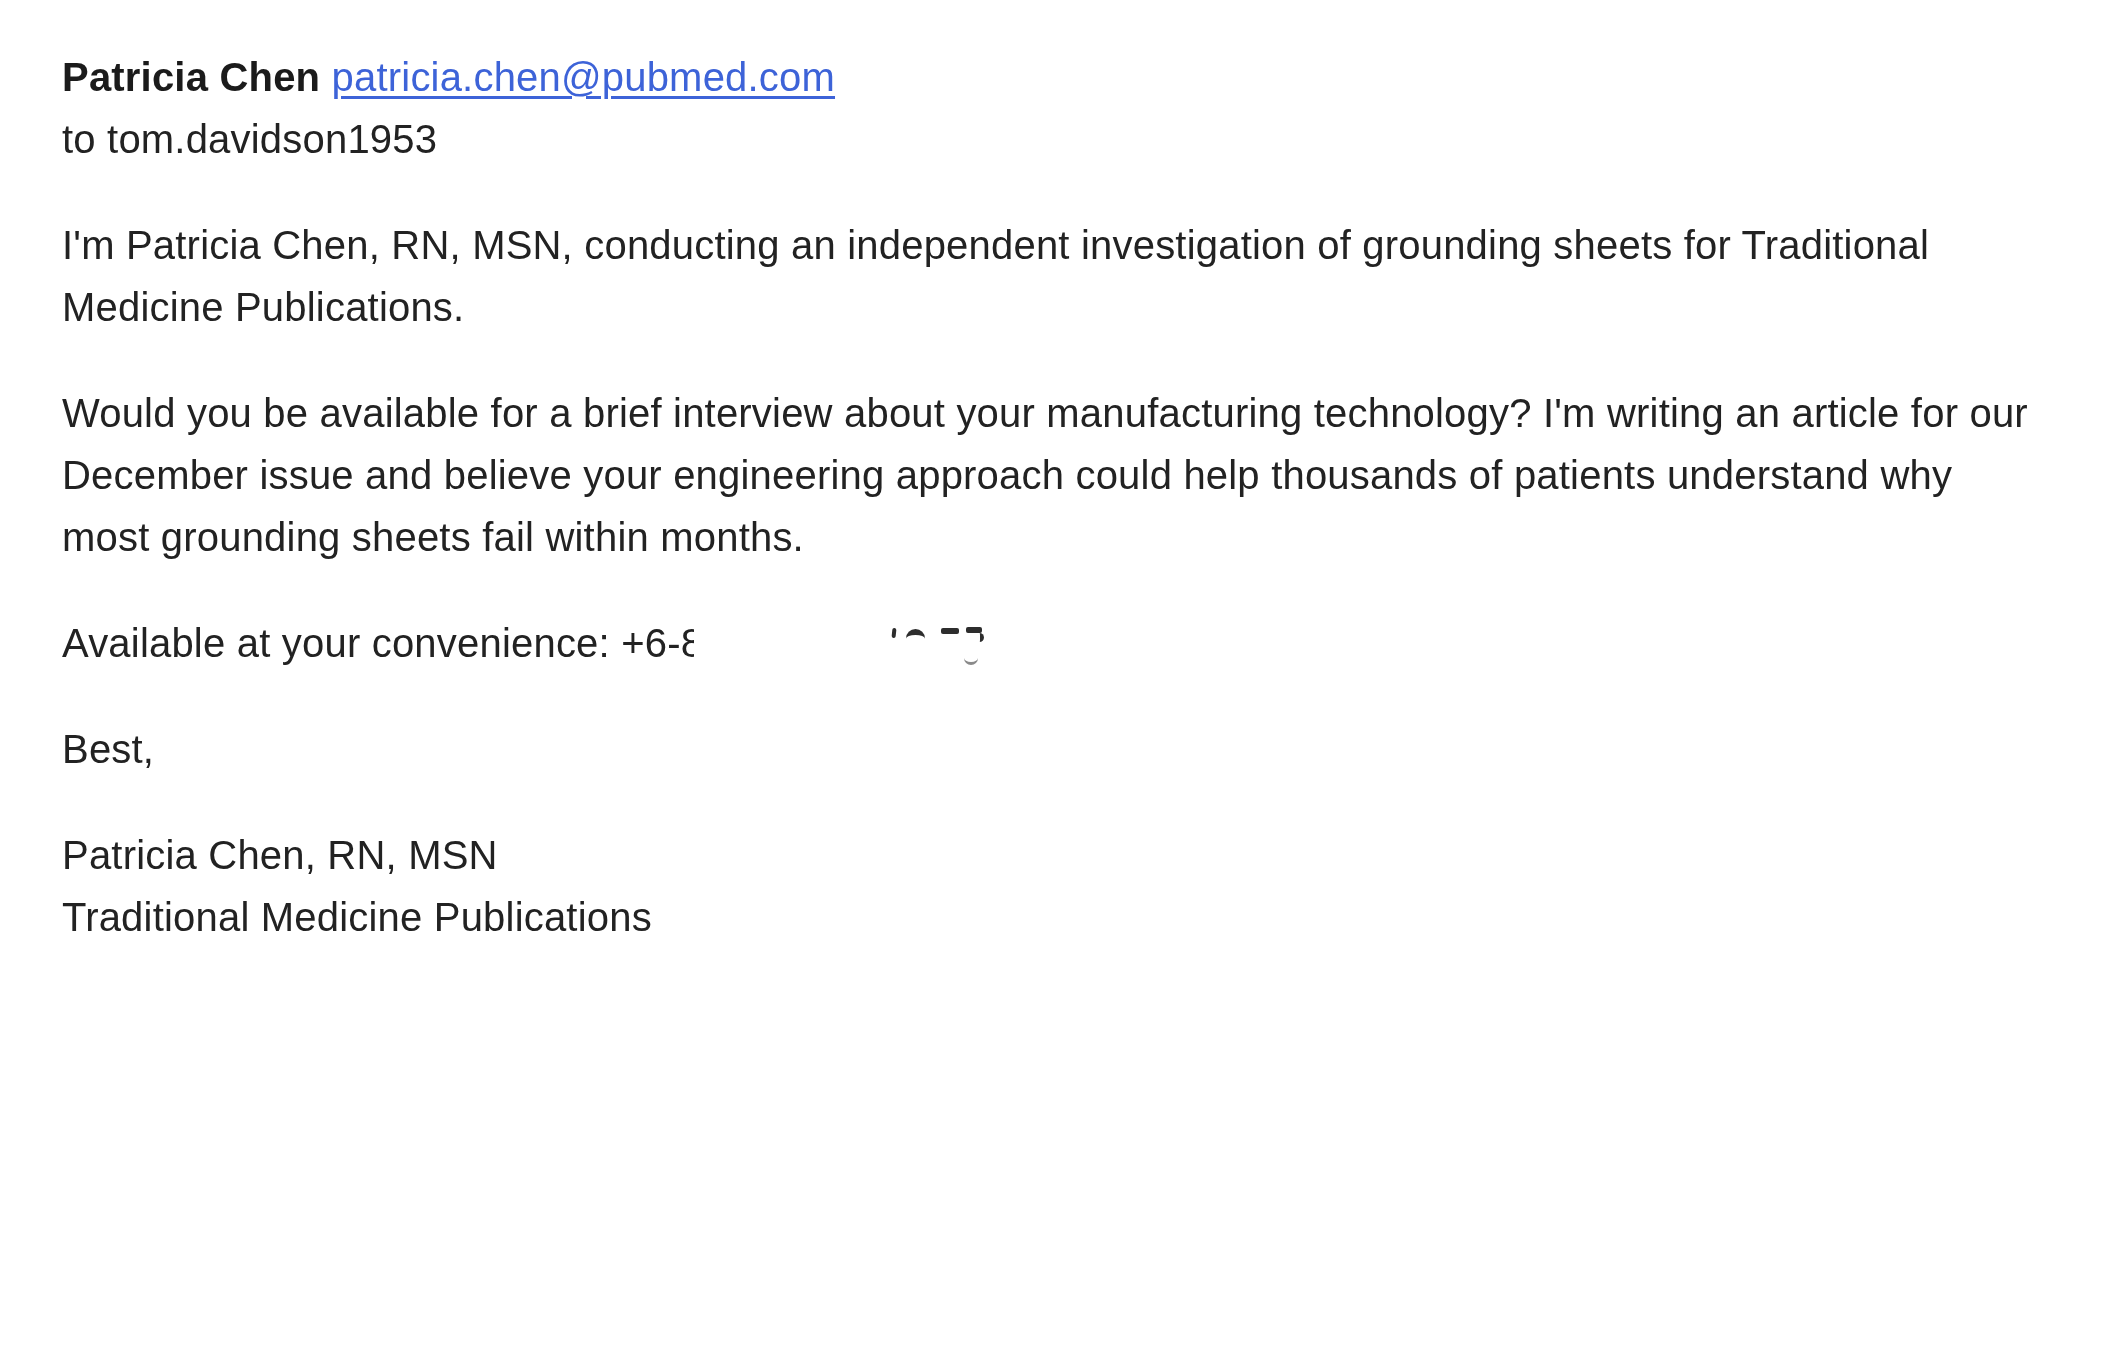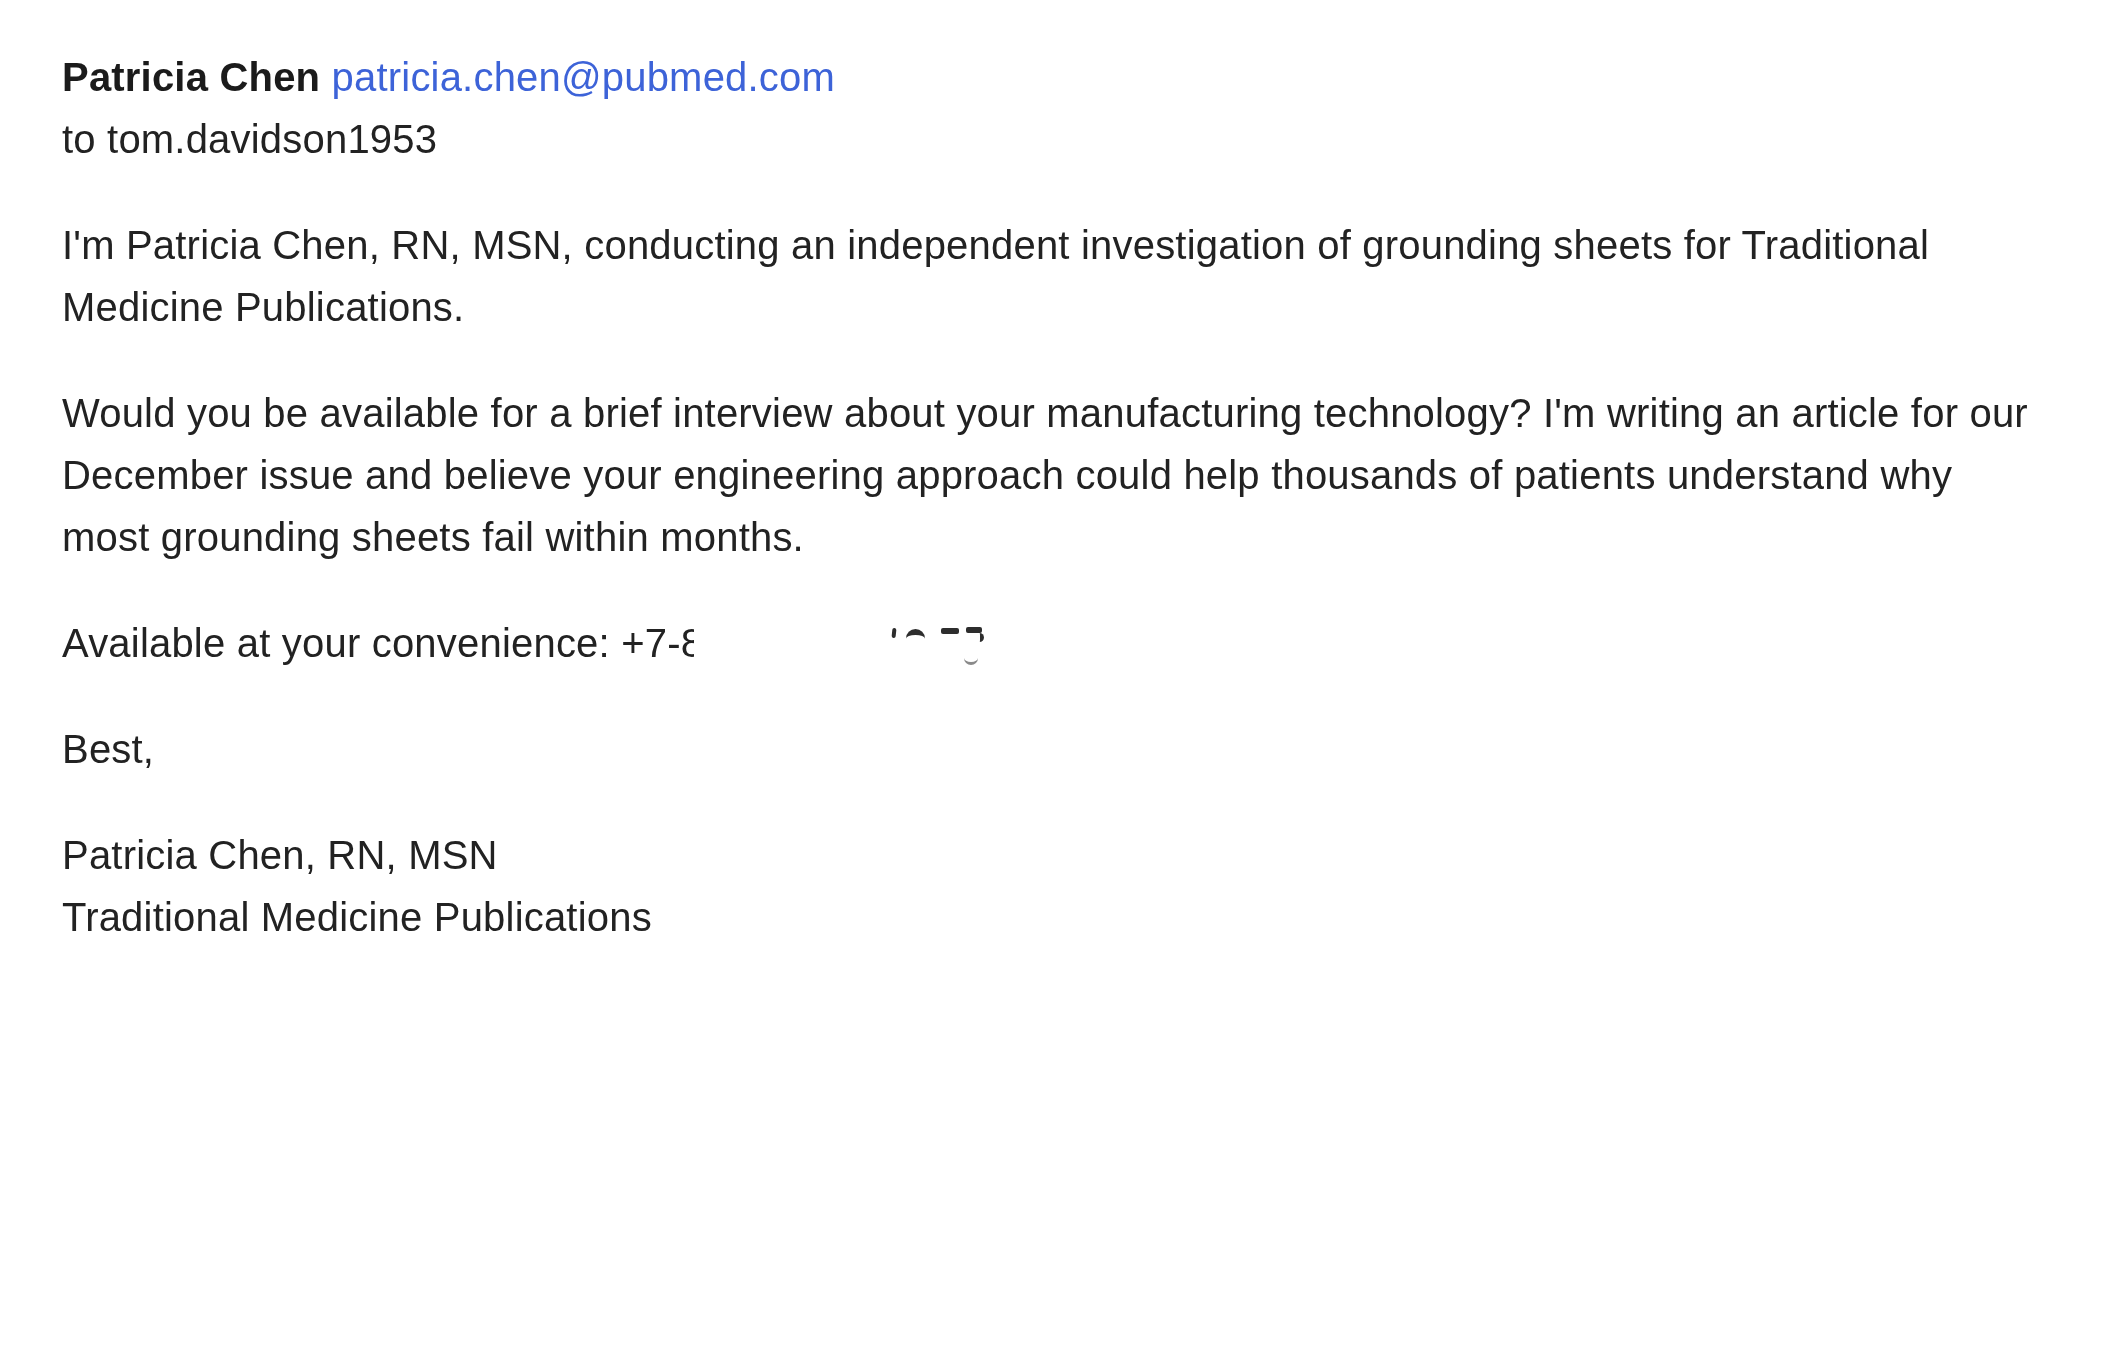--- a/index.html
+++ b/index.html
@@ -22,20 +22,21 @@
     white-space: pre;
     letter-spacing: 0.2px;
   }
   .sender-name {
     font-weight: bold;
     color: var(--text_strong, #1b1b1b);
     text-align: right;
   }
   .email-link {
     color: var(--link, #3d63d8);
+    text-decoration: underline;
     text-decoration-thickness: 3px;
     text-underline-offset: 5px;
     cursor: pointer;
   }
   .recipient { color: var(--text, #222222); }
 
   
   .half-digit {
     display: inline-block;
     width: 13px;
@@ -78,21 +79,21 @@
 
 
   <div class="block">
     <div class="line">Would you be available for a brief interview about your manufacturing technology? I'm writing an article for our</div>
     <div class="line">December issue and believe your engineering approach could help thousands of patients understand why</div>
     <div class="line">most grounding sheets fail within months.</div>
   </div>
 
 
   <div class="block">
-    <div class="line"><span>Available at your convenience: +7-</span><span class="half-digit">8</span><span class="redact-zone"><i class="m1"></i><i class="m2"></i><i class="m3"></i><i class="m4"></i><i class="m5"></i><i class="m6"></i></span></div>
+    <div class="line"><span>Available at your convenience: +6-</span><span class="half-digit">8</span><span class="redact-zone"><i class="m1"></i><i class="m2"></i><i class="m3"></i><i class="m4"></i><i class="m5"></i><i class="m6"></i></span></div>
   </div>
 
   <div class="block">
     <div class="line">Best,</div>
   </div>
 
   <div class="block">
     <div class="line">Patricia Chen, RN, MSN</div>
     <div class="line">Traditional Medicine Publications</div>
   </div>

